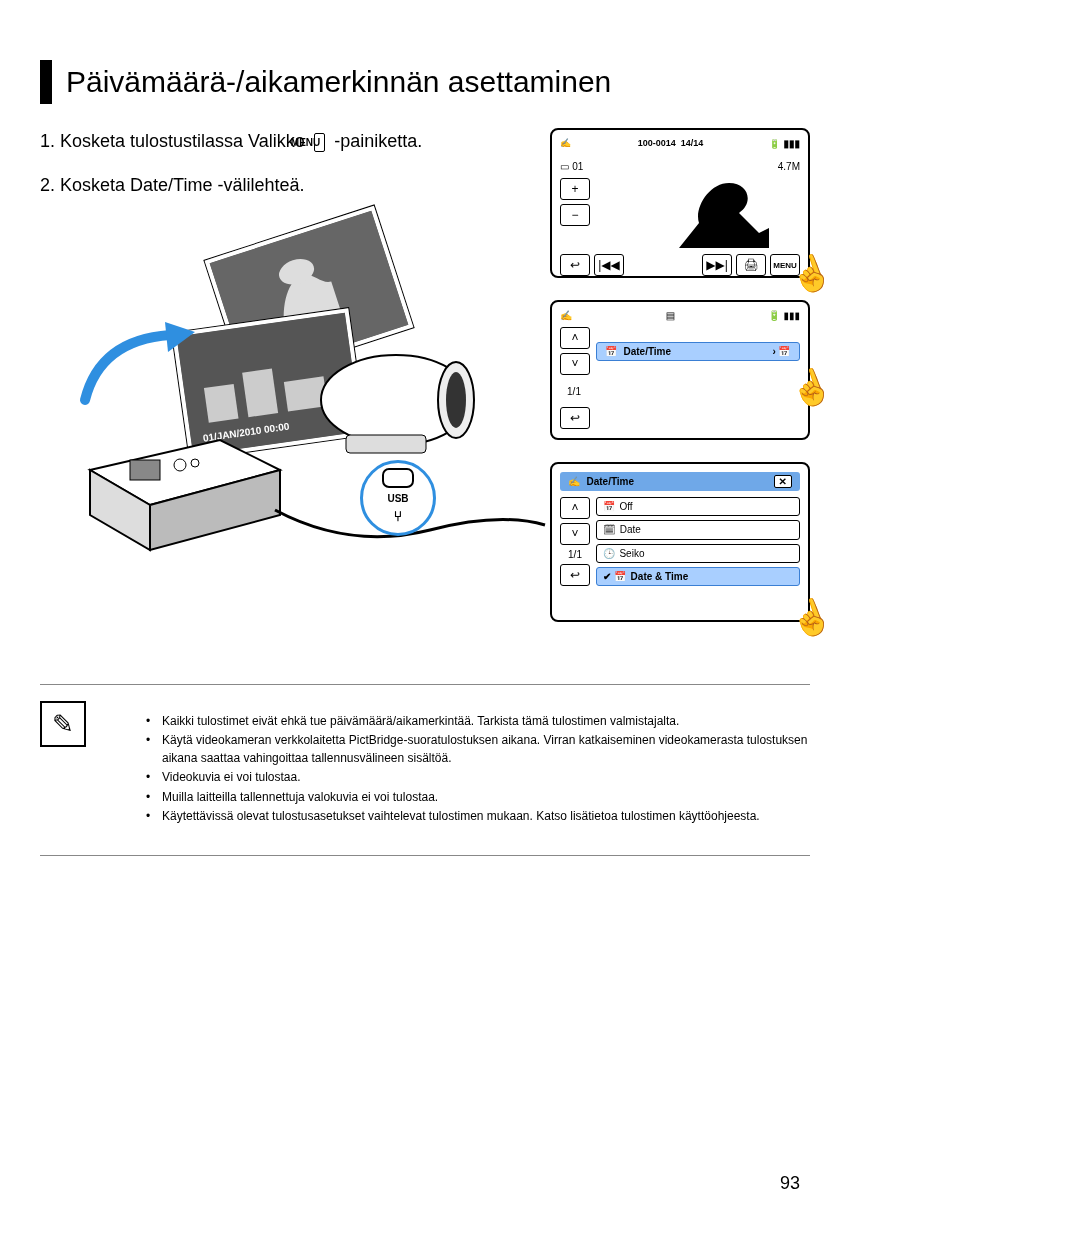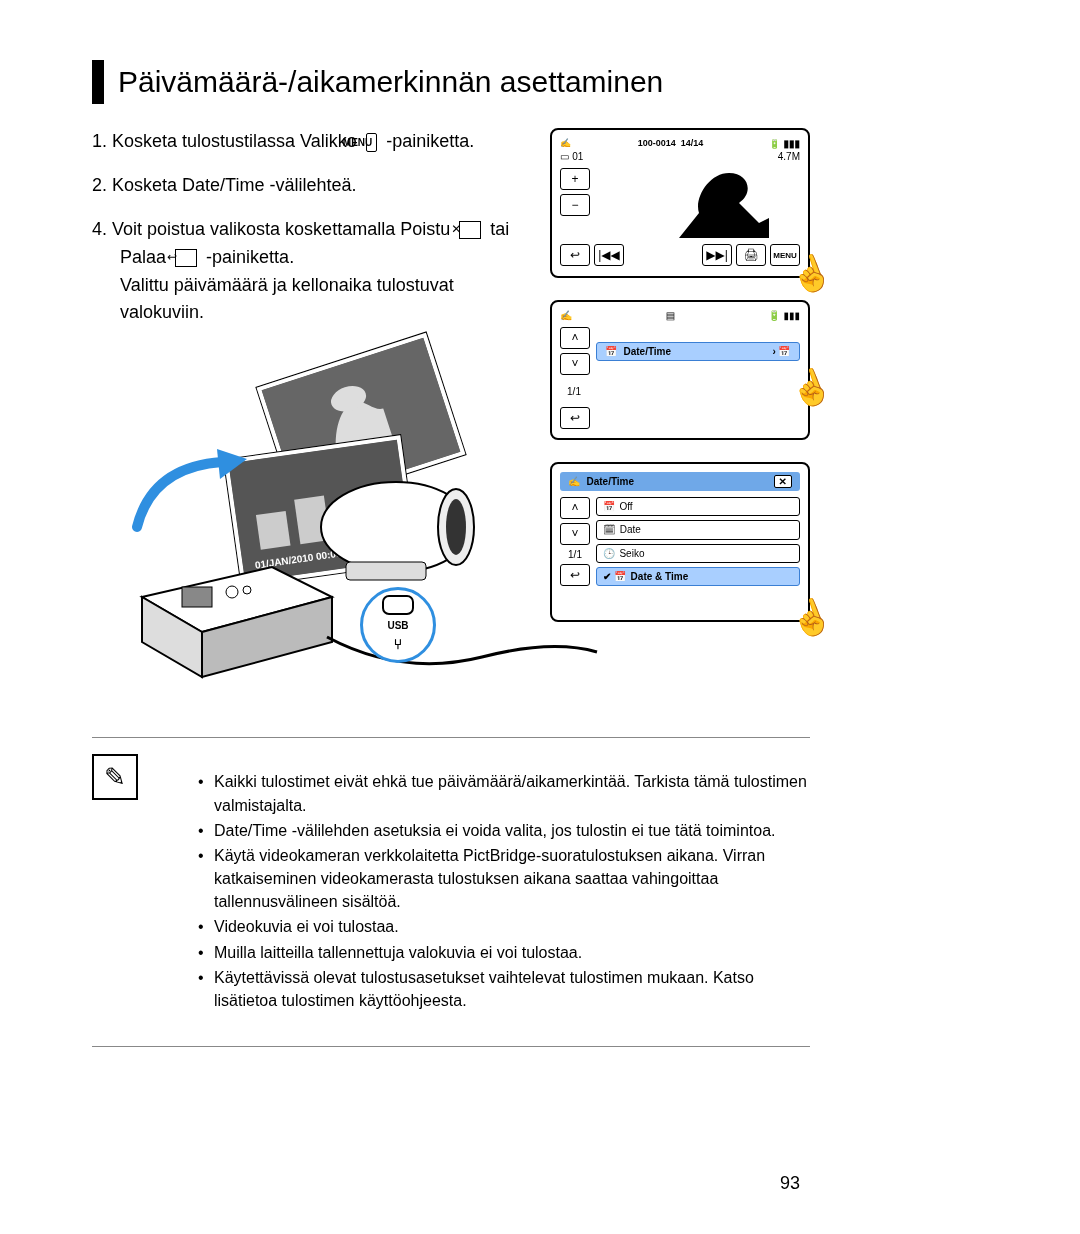--- a/index.html
+++ b/index.html
@@ -1,16 +1,16 @@
 <!DOCTYPE html>
 <html><head>
 <meta charset="utf-8">
 <style>
   body{margin:0;background:#fff;font-family:Arial,Helvetica,sans-serif;color:#000}
-  .page{width:890px;height:1234px;position:relative;box-sizing:border-box;padding:60px 80px 0 92px}
+  .page{width:890px;height:1234px;position:relative;box-sizing:border-box;padding:60px 80px 0 40px}
   .title-wrap{display:flex;align-items:center;margin-bottom:24px}
   .title-bar{width:12px;height:44px;background:#000;margin-right:14px}
   .title{font-size:30px;font-weight:400}
   .cols{display:flex;gap:24px}
   .left{flex:1;font-size:18px;line-height:1.55}
   .step{margin:0 0 16px 0;padding-left:28px;text-indent:-28px}
   .menu-chip{display:inline-block;border:1px solid #000;border-radius:2px;font-size:10px;font-weight:bold;padding:1px 4px;vertical-align:middle;margin:0 4px}
   .icon-box{display:inline-block;border:1px solid #000;width:20px;height:16px;vertical-align:middle;text-align:center;font-size:12px;line-height:14px;margin:0 4px}
   .right{width:260px}
   .screen{border:2px solid #000;border-radius:8px;background:#fff;margin-bottom:22px;position:relative;padding:8px;box-sizing:border-box}
@@ -40,21 +40,21 @@
   .arrow polygon{fill:#2f8fe0}
   .printer{position:absolute;left:30px;top:200px;width:230px;height:130px}
   .cam{position:absolute;right:40px;top:110px;width:180px;height:140px}
   .usb-circ{position:absolute;right:90px;top:230px;width:70px;height:70px;border:3px solid #2f8fe0;border-radius:50%;background:#fff;display:flex;flex-direction:column;align-items:center;justify-content:center;font-size:10px;font-weight:bold}
   .usb-port{width:28px;height:16px;border:2px solid #000;border-radius:7px;margin-bottom:3px}
   .usb-sym{font-size:14px}
   .cable{position:absolute;left:230px;top:270px;width:280px;height:50px}
   .cable path{fill:none;stroke:#000;stroke-width:3}
   .note-sec{display:flex;gap:20px;margin-top:40px;border-top:1px solid #888;border-bottom:1px solid #888;padding:16px 0}
   .note-icon{width:42px;height:42px;border:2px solid #000;display:flex;align-items:center;justify-content:center;font-size:26px;flex-shrink:0}
-  .note-list{font-size:16px;line-height:1.45}
+  .note-list{font-size:12px;line-height:1.45}
   .note-list li{margin-bottom:2px;list-style:none;position:relative;padding-left:16px}
   .note-list li::before{content:"•";position:absolute;left:0}
   .pagenum{position:absolute;right:90px;bottom:40px;font-size:18px}
   .tiny{font-size:10px}
   .close-x{font-weight:bold}
 </style>
 </head>
 <body>
 
 <div class="page">
@@ -66,29 +66,20 @@
   <div class="cols">
     <div class="left">
       <p class="step">
         <span>1. Kosketa tulostustilassa Valikko</span>
         <span class="menu-chip">MENU</span>
         <span>-painiketta.</span><br>
       </p>
       <p class="step">
         <span>2. Kosketa </span><span style="font-style:normal">Date/Time</span><span> -välilehteä.</span>
       </p>
-      <p class="step">
-        <span>4. Voit poistua valikosta koskettamalla Poistu</span>
-        <span class="icon-box">✕</span>
-        <span>tai</span><br>
-        <span>Palaa</span>
-        <span class="icon-box">↩</span>
-        <span>-painiketta.</span><br>
-        <span>Valittu päivämäärä ja kellonaika tulostuvat valokuviin.</span>
-      </p>
 
       <div class="diagram">
         <div class="photo photo1">
           <svg viewBox="0 0 170 120">
               <rect width="170" height="120" fill="#666"></rect>
               <path d="M50 90 C55 60 70 40 85 40 C95 40 100 55 110 55 L110 90 Z" fill="#ddd"></path>
               <ellipse cx="80" cy="35" rx="18" ry="12" fill="#ddd"></ellipse>
             </svg>
         </div>
         <div class="photo photo2">
@@ -130,21 +121,21 @@
     </div>
 
     <div class="right">
 
       <div class="screen" style="height:150px">
         <div class="s1-head">
           <span>✍</span>
           <span><span>100-0014</span>&nbsp;&nbsp;<span>14/14</span></span>
           <span>🔋 <span class="tiny">▮▮▮</span></span>
         </div>
-        <div class="tiny" style="display:flex;justify-content:space-between;margin-top:2px">
+        <div class="tiny" style="display:flex;justify-content:space-between;margin-top:12px">
           <span>▭ <span>01</span></span>
           <span>4.7M</span>
         </div>
         <div class="s1-body">
           <div class="s1-left">
             <div class="sbtn">+</div>
             <div class="sbtn">−</div>
           </div>
           <div class="silhouette">
             <svg viewBox="0 0 160 70">
@@ -223,21 +214,20 @@
         </div>
         <div class="hand">☝</div>
       </div>
     </div>
   </div>
 
   <div class="note-sec">
     <div class="note-icon">✎</div>
     <ul class="note-list">
       <li>Kaikki tulostimet eivät ehkä tue päivämäärä/aikamerkintää. Tarkista tämä tulostimen valmistajalta.</li>
-      <li>Date/Time -välilehden asetuksia ei voida valita, jos tulostin ei tue tätä toimintoa.</li>
       <li>Käytä videokameran verkkolaitetta PictBridge-suoratulostuksen aikana. Virran katkaiseminen videokamerasta tulostuksen aikana saattaa vahingoittaa tallennusvälineen sisältöä.</li>
       <li>Videokuvia ei voi tulostaa.</li>
       <li>Muilla laitteilla tallennettuja valokuvia ei voi tulostaa.</li>
       <li>Käytettävissä olevat tulostusasetukset vaihtelevat tulostimen mukaan. Katso lisätietoa tulostimen käyttöohjeesta.</li>
     </ul>
   </div>
 
   <div class="pagenum">93</div>
 </div>
 

